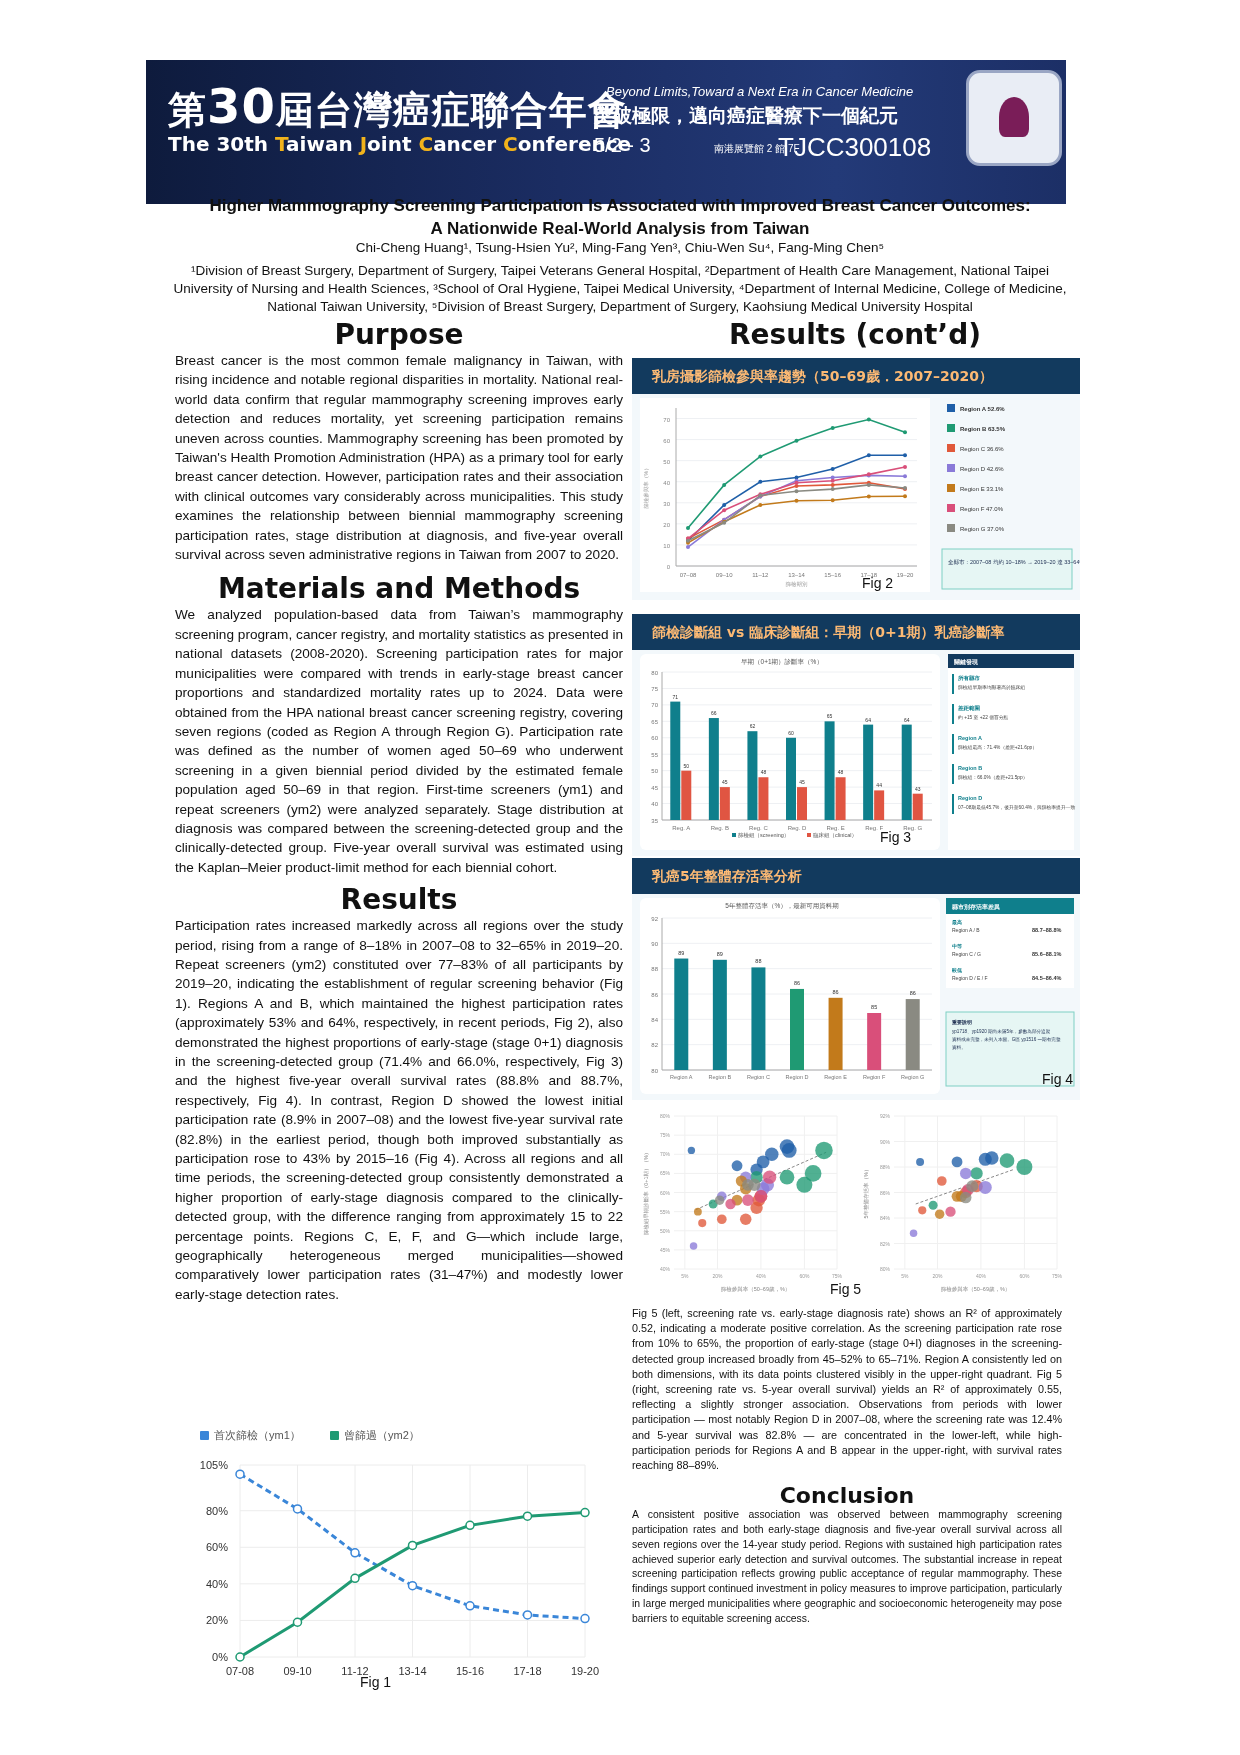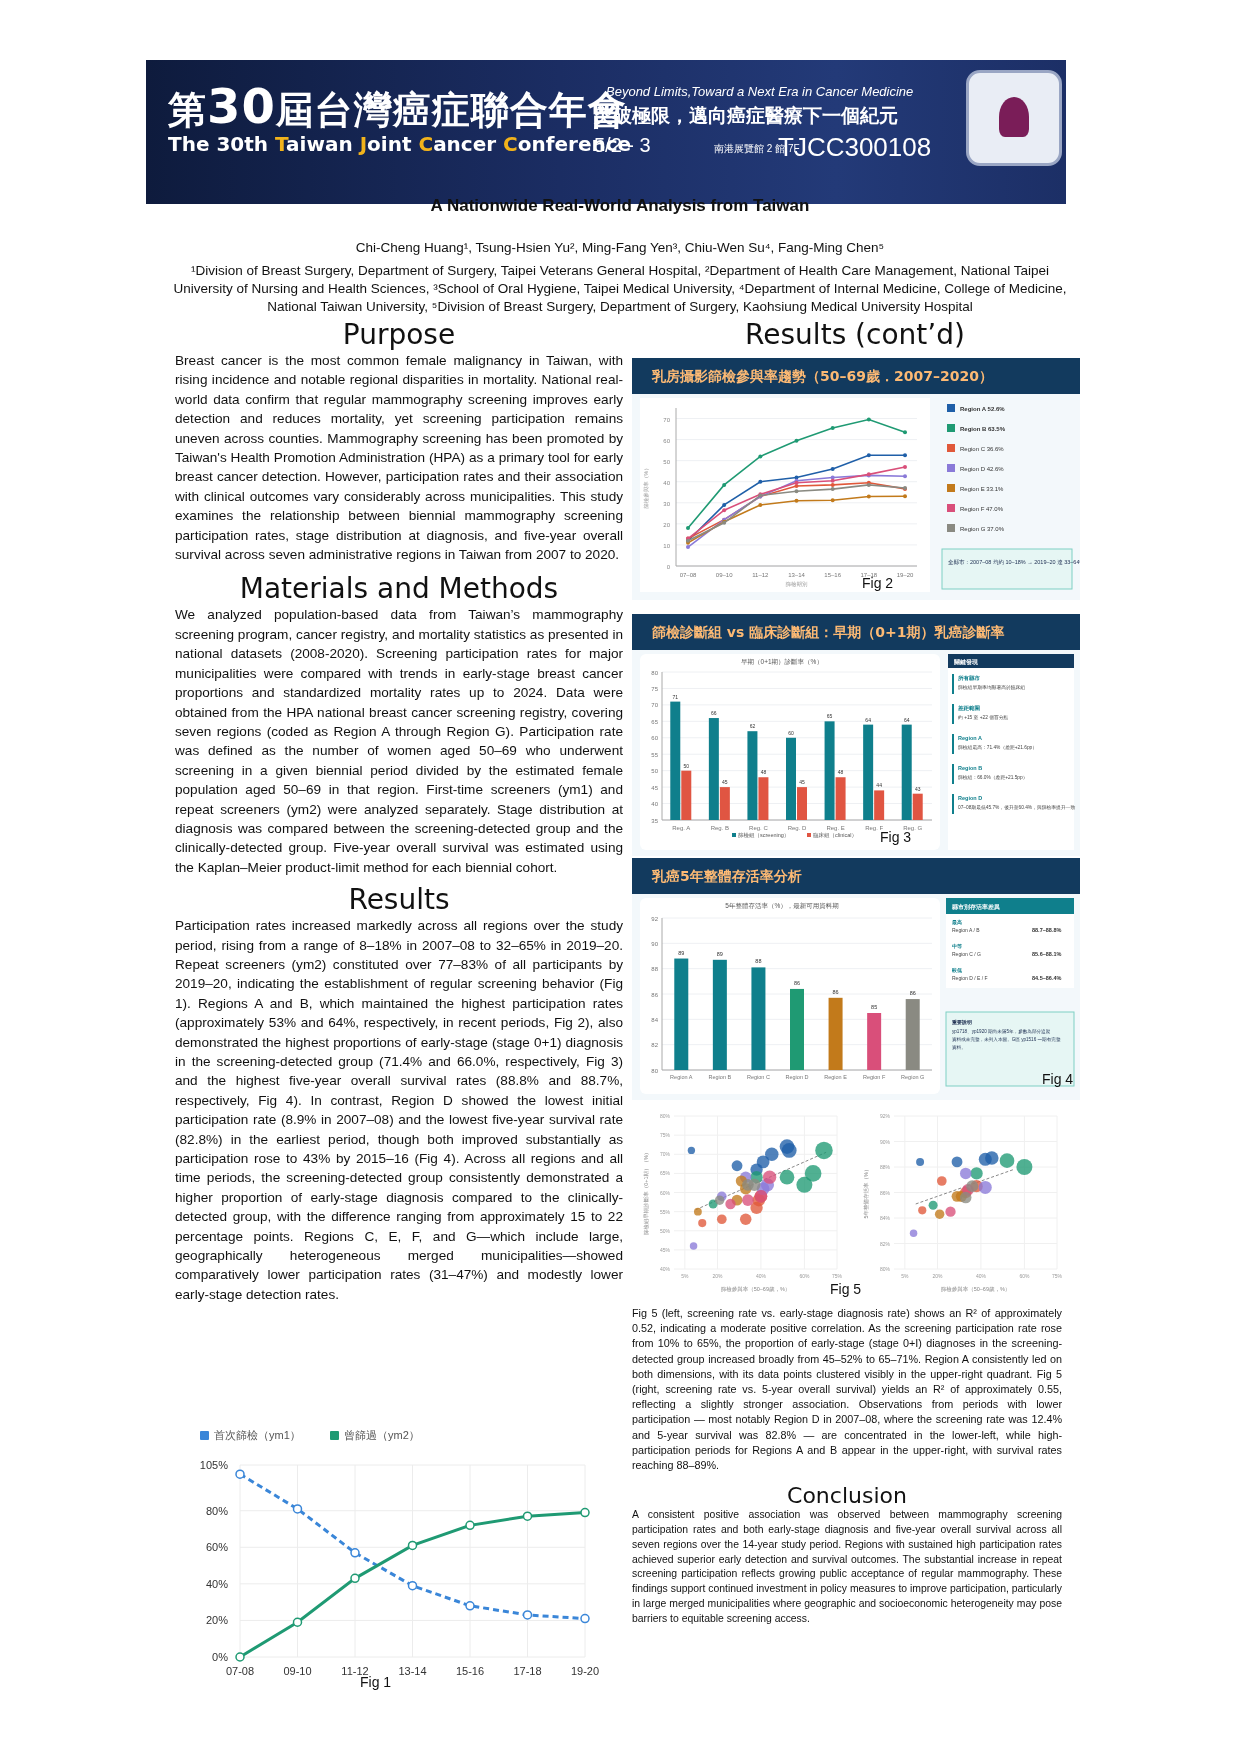--- a/index.html
+++ b/index.html
@@ -13,21 +13,21 @@
   .banner .tag2{position:absolute;left:448px;top:43px;font-size:19px;font-weight:bold;}
   .banner .date{position:absolute;left:448px;top:74px;font-size:20px;}
   .banner .venue{position:absolute;left:540px;top:82px;font-size:10px;margin-left:28px;}
   .banner .code{position:absolute;left:632px;top:72px;font-size:26px;}
   .banner .logo{position:absolute;left:820px;top:10px;width:90px;height:90px;border-radius:14px;background:#e9edf5;border:3px solid #9aa6c4;}
   .banner .logo .ribbon{position:absolute;left:30px;top:24px;width:30px;height:40px;background:#7a1d58;border-radius:50% 50% 20% 20%;}
   .title{position:absolute;left:160px;top:194px;width:920px;text-align:center;font-size:17px;font-weight:bold;line-height:23px;}
   .authors{position:absolute;left:160px;top:240px;width:920px;text-align:center;font-size:13.5px;}
   .affil{position:absolute;left:160px;top:262px;width:920px;text-align:center;font-size:13.5px;line-height:18px;}
   .col-left{position:absolute;left:175px;top:318px;width:448px;}
-  h2{margin:0;text-align:center;font-size:28px;font-weight:normal;font-family:"DejaVu Sans",sans-serif;}
+  h2{margin:0;text-align:center;font-size:28px;font-weight:bold;font-family:"DejaVu Sans",sans-serif;}
   .p{font-size:13.6px;line-height:19.4px;text-align:justify;}
   .sec-bar{background:#123a5e;color:#fdba74;font-weight:bold;font-size:14px;padding:0 20px;height:36px;line-height:36px;font-family:"DejaVu Sans",sans-serif;}
   .fig{position:absolute;background:#f3f8fb;}
   svg text{font-family:"Liberation Sans",sans-serif;}
   .small-text{font-size:10.8px;line-height:15.2px;text-align:justify;}
 </style>
 </head>
 <body>
 
 <div class="banner">
@@ -37,20 +37,21 @@
   <div class="tag2">突破極限，邁向癌症醫療下一個紀元</div>
   <div class="date">5/2 - 3</div>
   <div class="venue">南港展覽館 2 館 7F</div>
   <div class="code">TJCC300108</div>
   <div class="logo">
       <div class="ribbon"></div>
     </div>
 </div>
 
 <div class="title">
+  <div>Higher Mammography Screening Participation Is Associated with Improved Breast Cancer Outcomes:</div>
   <div>A Nationwide Real-World Analysis from Taiwan</div>
 </div>
 <div class="authors">Chi-Cheng Huang¹, Tsung-Hsien Yu², Ming-Fang Yen³, Chiu-Wen Su⁴, Fang-Ming Chen⁵</div>
 <div class="affil">¹Division of Breast Surgery, Department of Surgery, Taipei Veterans General Hospital, ²Department of Health Care Management, National Taipei University of Nursing and Health Sciences, ³School of Oral Hygiene, Taipei Medical University, ⁴Department of Internal Medicine, College of Medicine, National Taiwan University, ⁵Division of Breast Surgery, Department of Surgery, Kaohsiung Medical University Hospital</div>
 
 <div class="col-left">
   <h2>Purpose</h2>
   <div class="p">Breast cancer is the most common female malignancy in Taiwan, with rising incidence and notable regional disparities in mortality. National real-world data confirm that regular mammography screening improves early detection and reduces mortality, yet screening participation remains uneven across counties. Mammography screening has been promoted by Taiwan's Health Promotion Administration (HPA) as a primary tool for early breast cancer detection. However, participation rates and their association with clinical outcomes vary considerably across municipalities. This study examines the relationship between biennial mammography screening participation rates, stage distribution at diagnosis, and five-year overall survival across seven administrative regions in Taiwan from 2007 to 2020.</div>
   <h2 style="margin-top:8px">Materials and Methods</h2>
   <div class="p">We analyzed population-based data from Taiwan’s mammography screening program, cancer registry, and mortality statistics as presented in national datasets (2008-2020). Screening participation rates for major municipalities were compared with trends in early-stage breast cancer proportions and standardized mortality rates up to 2024. Data were obtained from the HPA national breast cancer screening registry, covering seven regions (coded as Region A through Region G). Participation rate was defined as the number of women aged 50–69 who underwent screening in a given biennial period divided by the estimated female population aged 50–69 in that region. First-time screeners (ym1) and repeat screeners (ym2) were analyzed separately. Stage distribution at diagnosis was compared between the screening-detected group and the clinically-detected group. Five-year overall survival was estimated using the Kaplan–Meier product-limit method for each biennial cohort.</div>

